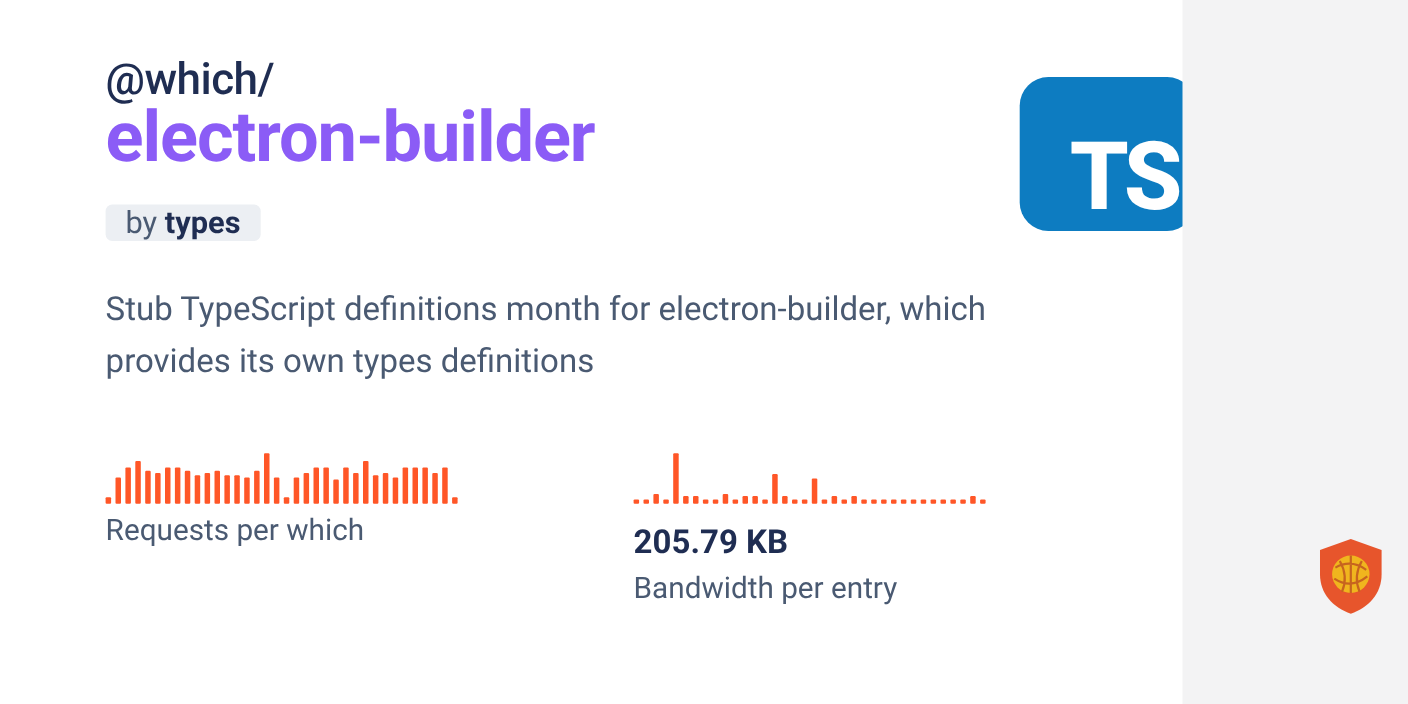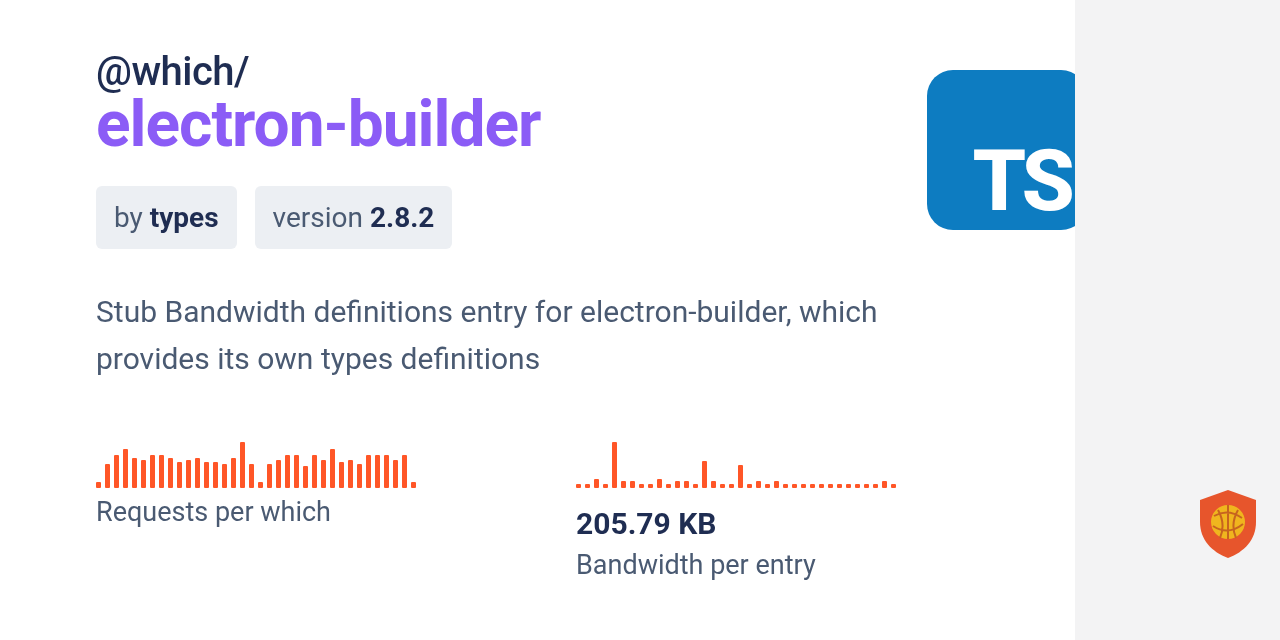--- a/index.html
+++ b/index.html
@@ -3,50 +3,47 @@
 <meta charset="utf-8">
 <style>
   * { margin: 0; padding: 0; box-sizing: border-box; }
   html, body { width: 1280px; height: 640px; overflow: hidden; font-family: -apple-system, BlinkMacSystemFont, "Segoe UI", Roboto, "Helvetica Neue", Arial, sans-serif; }
   body { display: flex; background: #fff; }
   .main { flex: 0 0 1075px; padding: 48px 0 0 96px; position: relative; background:#fff;}
   .sidebar { flex: 1; background: #f3f3f4; position: relative; }
   .scope { font-size: 40px; font-weight: 500; color: #1f2d52; letter-spacing: -0.5px; }
   .name  { font-size: 64px; font-weight: 700; color: #8b5cf6; letter-spacing: -1px; line-height: 1.05; margin-top: -4px;}
   .badges { margin-top: 28px; display: flex; gap: 18px; }
-  .badge { background: #eceff3; border-radius: 6px; padding: 15px 18px; font-size: 28px; color: #4a5a72; }
+  .badge { background: #eceff3; border-radius: 6px; padding: 0 18px; font-size: 28px; color: #4a5a72; }
   .badge b { color:#1f2d52; font-weight:700;}
   .desc { margin-top: 40px; font-size: 30px; line-height: 1.55; color: #4a5a72; max-width: 820px; font-weight: 400;}
   .stats { margin-top: 60px; display: flex; }
   .stat { width: 480px; }
   .spark { display: flex; align-items: flex-end; height: 46px; gap: 4px; }
   .spark div { width: 5px; background: #ff5627; border-radius: 1px; }
   .stat-value { margin-top: 18px; font-size: 30px; font-weight: 700; color: #1f2d52; }
   .stat-label { margin-top: 8px; font-size: 27px; color: #4a5a72; }
-  .ts-box { position: absolute; top: 70px; right: -12px; width: 160px; height: 160px; background: #0d7cc1; border-radius: 26px; display:flex; align-items:flex-end; justify-content:flex-end; padding: 0 16px 6px 0;}
+  .ts-box { position: absolute; top: 70px; right: -12px; width: 160px; height: 140px; background: #0d7cc1; border-radius: 26px; display:flex; align-items:flex-end; justify-content:flex-end; padding: 0 16px 6px 0;}
   .ts-box span { font-size: 86px; font-weight: 800; color: #fff; letter-spacing: -4px; line-height: 1;}
   .shield { position:absolute; right: 20px; bottom: 80px; }
 </style>
 </head>
 <body>
 
 <div class="main">
   <div class="scope">@which/</div>
   <div class="name">electron-builder</div>
 
   <div class="badges">
     <div class="badge">
       <span>by </span><b>types</b>
     </div>
-    <div class="badge">
-      <span>version </span><b>2.8.2</b>
-    </div>
   </div>
 
-  <div class="desc">Stub Bandwidth definitions entry for electron-builder, which provides its own types definitions</div>
+  <div class="desc">Stub TypeScript definitions month for electron-builder, which provides its own types definitions</div>
 
   <div class="stats">
     <div class="stat">
       <div class="spark" id="spark-0">
           <div style="height: 6.57143px;"></div>
           <div style="height: 24.0952px;"></div>
           <div style="height: 32.8571px;"></div>
           <div style="height: 39.4286px;"></div>
           <div style="height: 30.6667px;"></div>
           <div style="height: 28.4762px;"></div>

